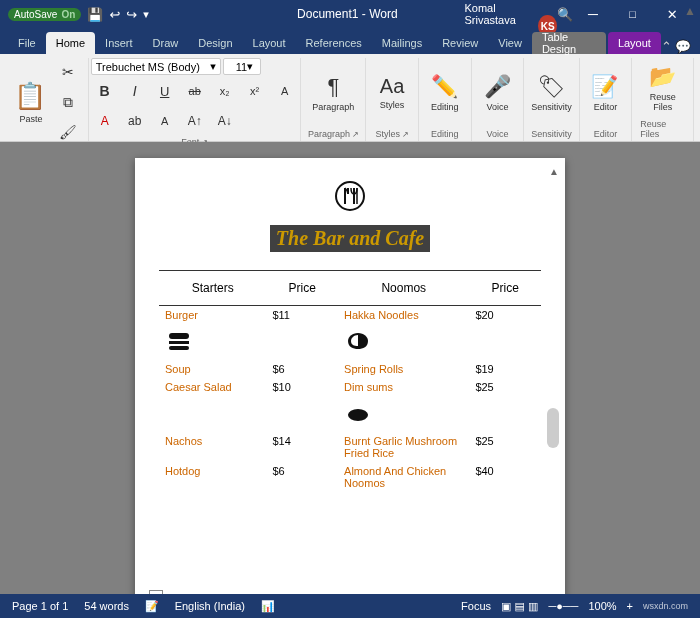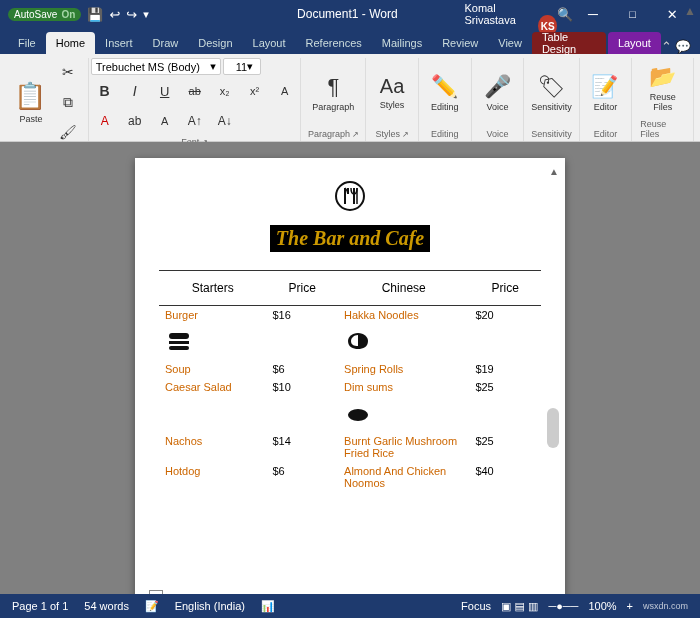--- a/index.html
+++ b/index.html
@@ -44,21 +44,21 @@
       padding: 4px 10px;
       font-size: 11px;
       color: #cdd;
       cursor: pointer;
       border-radius: 4px 4px 0 0;
       height: 22px;
       display: flex;
       align-items: center;
     }
     .ribbon-tab.active { background: #f0f0f0; color: #000; }
-    .ribbon-tab.table-design { background: #7f1d1d; color: white; border-radius: 4px 4px 0 0; }
+    .ribbon-tab.table-design { background: #737373; color: white; border-radius: 4px 4px 0 0; }
     .ribbon-tab.layout-tab { background: #7b1fa2; color: white; border-radius: 4px 4px 0 0; }
 
     
     .ribbon {
       background: #f0f0f0;
       border-bottom: 1px solid #ccc;
       display: flex;
       align-items: stretch;
       padding: 4px 6px 0;
       height: 88px;
@@ -141,21 +141,21 @@
 
     
     .doc-header { text-align: center; margin-bottom: 8px; }
     .restaurant-icon { font-size: 28px; margin-bottom: 4px; }
     .restaurant-title {
       font-family: 'Times New Roman', serif;
       font-style: italic;
       font-size: 20px;
       font-weight: bold;
       color: #cc9900;
-      background: #000000;
+      background: #404040;
       padding: 2px 6px;
       display: inline-block;
       margin-bottom: 10px;
     }
 
     .menu-table { width: 100%; border-collapse: collapse; font-size: 11px; }
     .menu-table th {
       border-bottom: 1.5px solid #333;
       border-top: 1.5px solid #333;
       padding: 10px 6px;
@@ -417,28 +417,28 @@
       <div>
         <span class="restaurant-title">The Bar and Cafe</span>
       </div>
     </div>
 
     <table class="menu-table">
       <thead>
         <tr>
           <th class="col-starters">Starters</th>
           <th class="col-price1">Price</th>
-          <th class="col-chinese">Chinese</th>
+          <th class="col-chinese">Noomos</th>
           <th class="col-price2">Price</th>
         </tr>
       </thead>
       <tbody id="menu-body">
       <tr>
             <td class="item-name">Burger</td>
-            <td>$16</td>
+            <td>$11</td>
             <td class="item-name">Hakka Noodles</td>
             <td>$20</td>
           </tr>
           <tr>
             <td><svg width="28" height="28" viewBox="0 0 28 28">
                 <rect x="4" y="6" width="20" height="6" rx="3" fill="#111"></rect>
                 <rect x="4" y="14" width="20" height="3" fill="#111"></rect>
                 <rect x="4" y="19" width="20" height="4" rx="2" fill="#111"></rect>
               </svg></td>
             <td></td>

